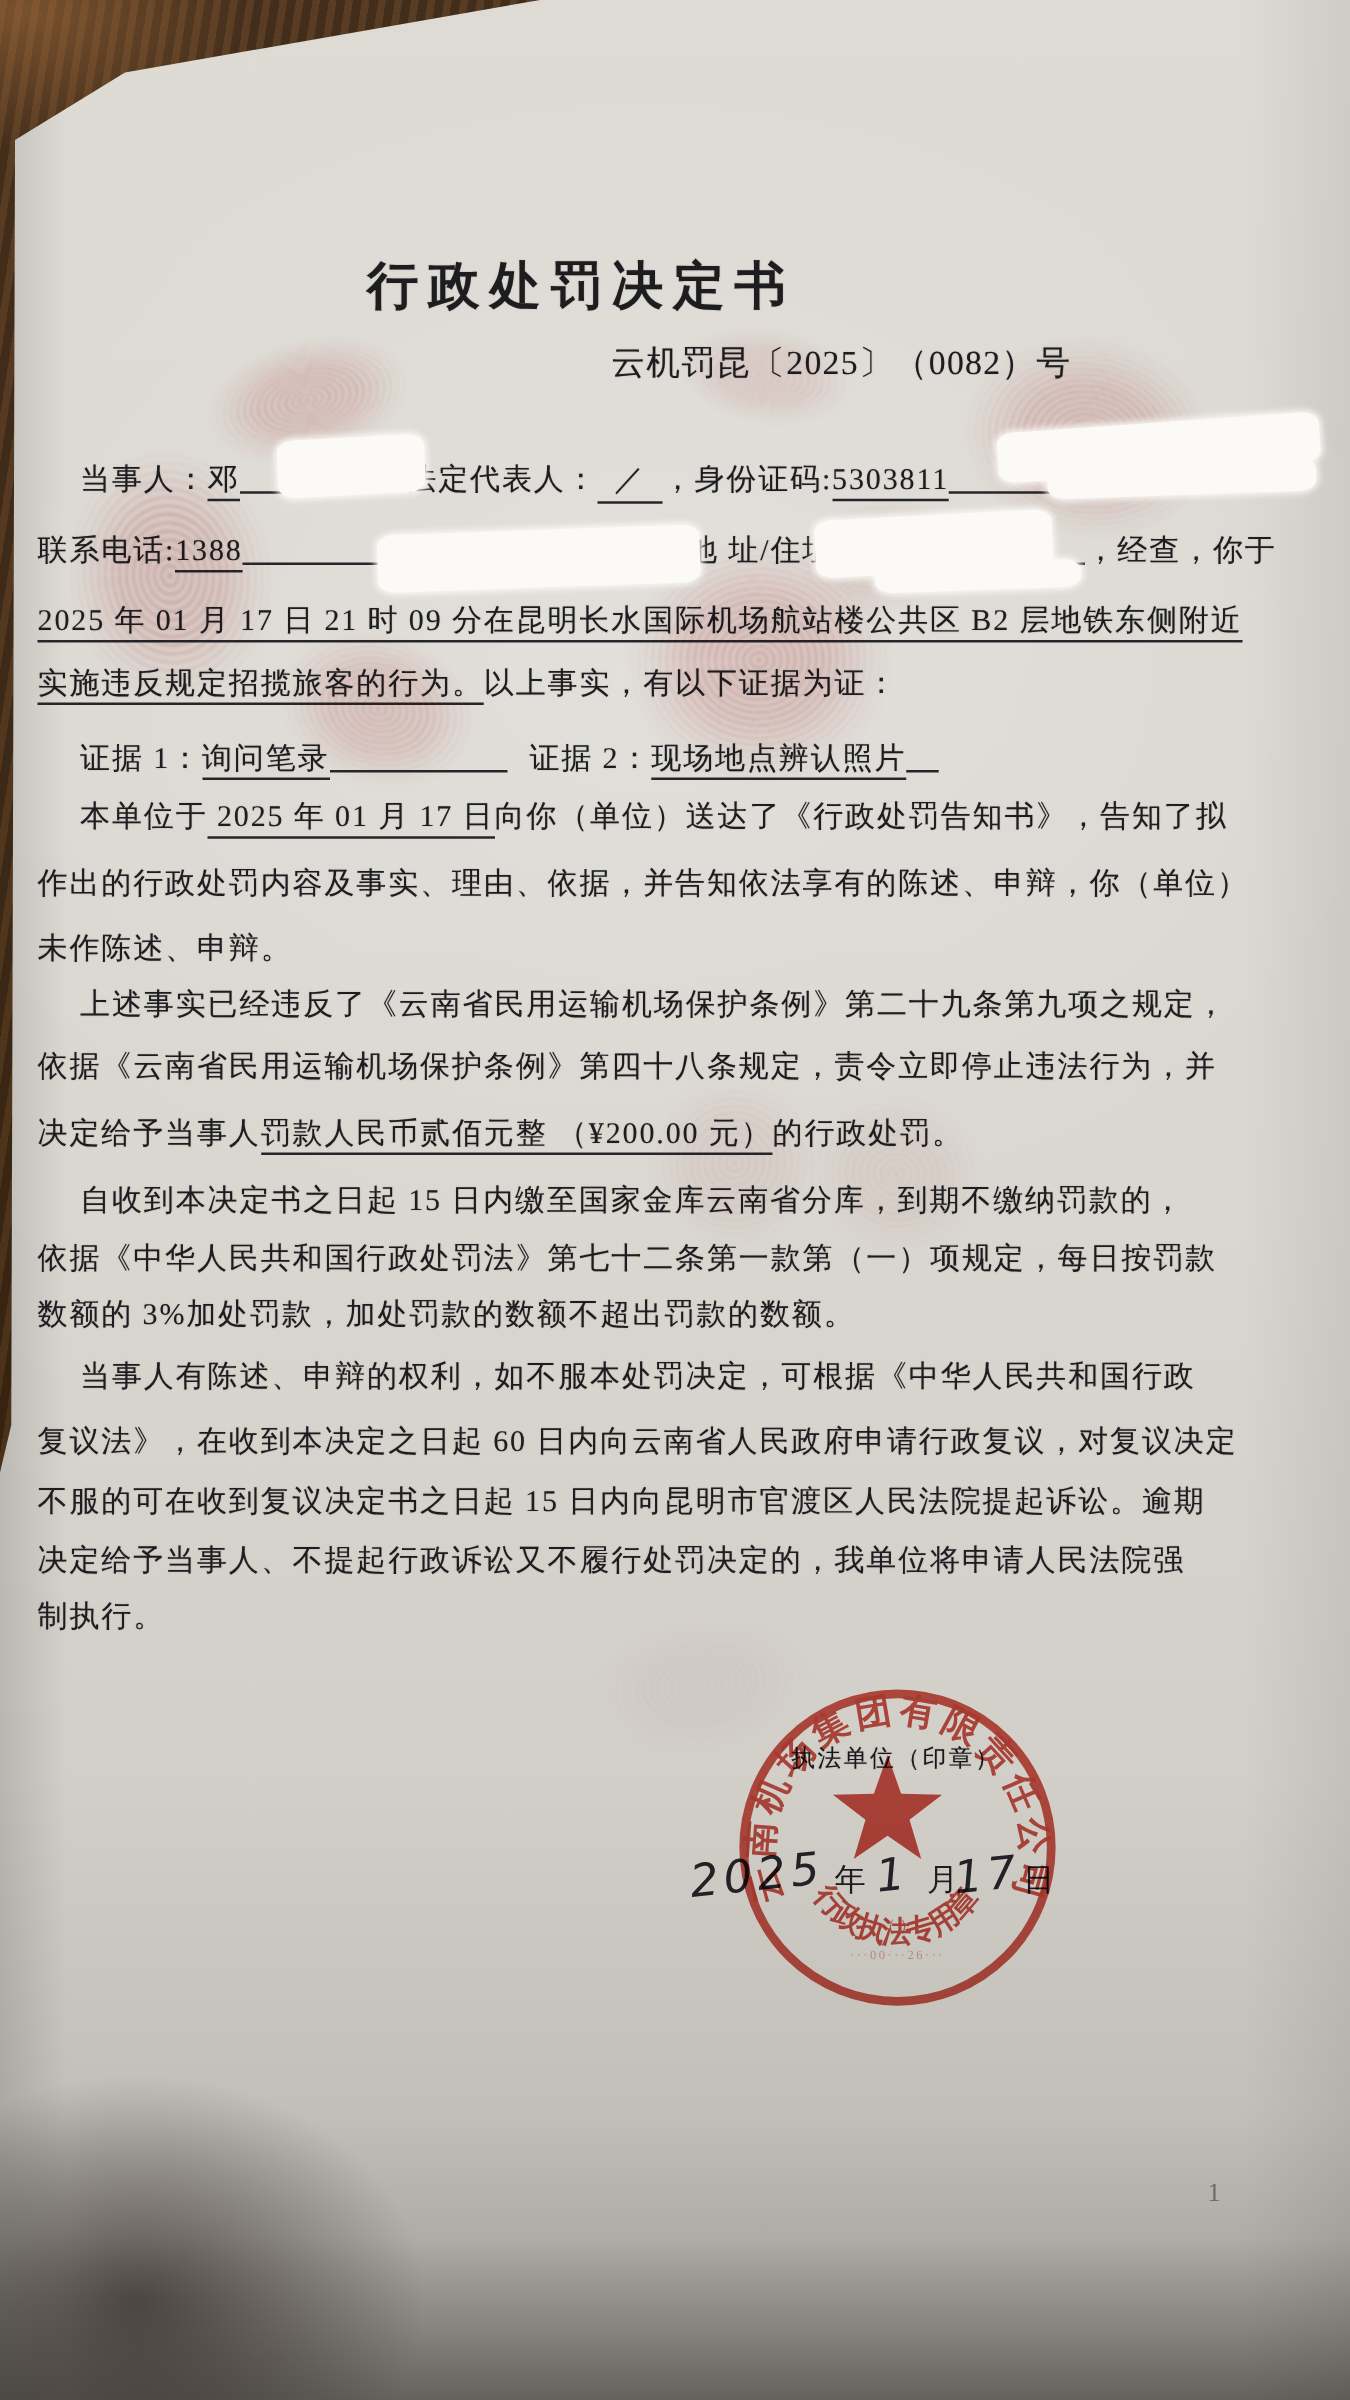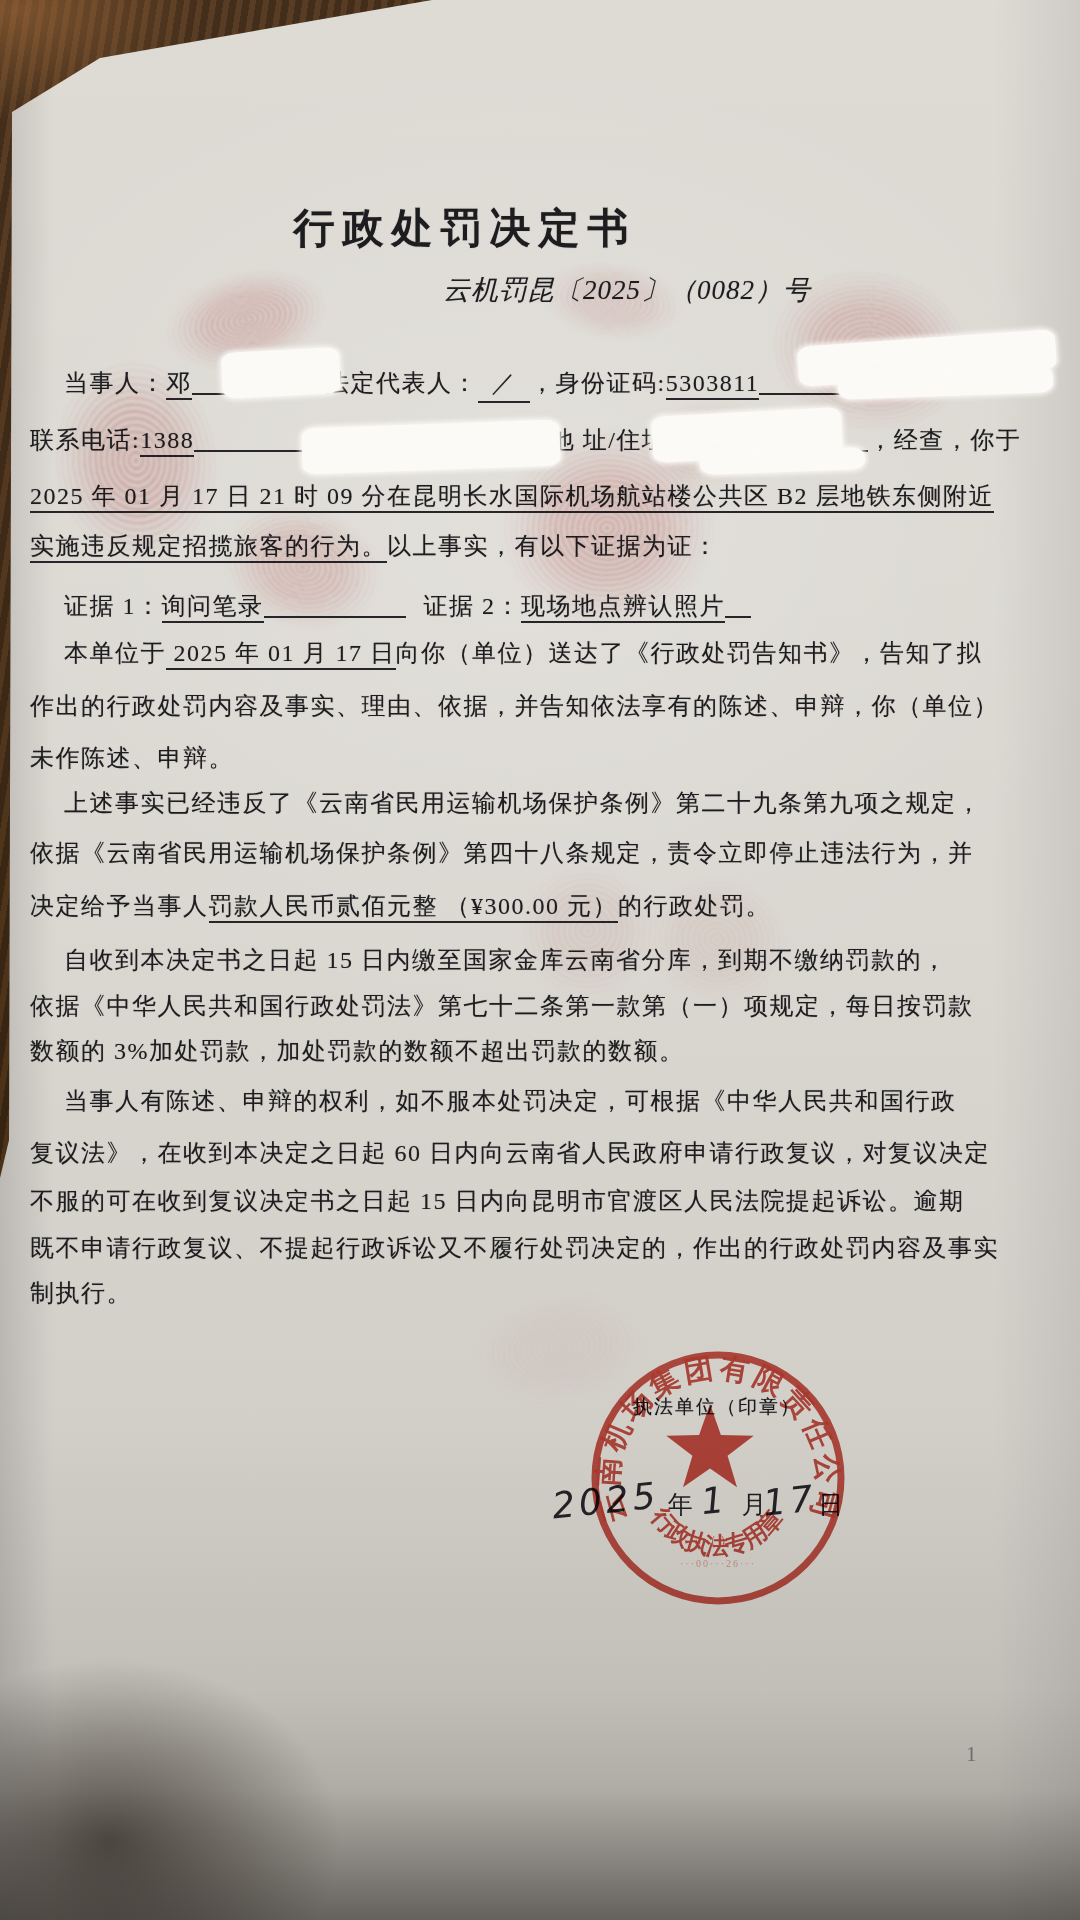--- a/index.html
+++ b/index.html
@@ -34,22 +34,22 @@
     background:radial-gradient(closest-side at 90% 90%, rgba(30,25,18,.35), transparent);}
 
   
   .content{position:absolute;inset:0;color:#1d1d20;}
   .title{
     position:absolute;top:201px;left:135px;width:660px;text-align:center;
     font-size:41px;font-weight:bold;letter-spacing:8px;
     text-shadow:0 0 1px rgba(30,30,30,.45);
   }
   .docno{
-    position:absolute;top:272px;left:443px;width:460px;
-    font-size:27px;letter-spacing:1px;text-shadow:0 0 1px rgba(30,30,30,.35);font-style:italic;
+    position:absolute;top:272px;left:443px;width:460px;text-align:center;
+    font-size:27px;letter-spacing:1px;text-shadow:0 0 1px rgba(30,30,30,.35);
   }
   .ln{
     position:absolute;left:30px;width:1014px;height:34px;
     font-size:24px;letter-spacing:1.5px;white-space:nowrap;
     text-shadow:0 0 1px rgba(30,30,30,.35);
   }
   .ind{padding-left:34px;}
   .u{border-bottom:2px solid #26262a;padding-bottom:2px;}
   .gap{display:inline-block;height:24px;vertical-align:-4px;border-bottom:2px solid #26262a;}
   .slash{display:inline-block;text-align:center;}
@@ -133,31 +133,31 @@
 
   <div class="ln ind" style="top:637px">
     <span>本单位于</span><span class="u"> 2025 年 01 月 17 日</span><span>向你（单位）送达了《行政处罚告知书》，告知了拟</span>
   </div>
   <div class="ln" style="top:742px">未作陈述、申辩。</div>
   <div class="ln" style="top:690px">作出的行政处罚内容及事实、理由、依据，并告知依法享有的陈述、申辩，你（单位）</div>
 
   <div class="ln ind" style="top:787px">上述事实已经违反了《云南省民用运输机场保护条例》第二十九条第九项之规定，</div>
   <div class="ln" style="top:837px">依据《云南省民用运输机场保护条例》第四十八条规定，责令立即停止违法行为，并</div>
   <div class="ln" style="top:890px">
-    <span>决定给予当事人</span><span class="u">罚款人民币贰佰元整 （¥300.00 元）</span><span>的行政处罚。</span>
+    <span>决定给予当事人</span><span class="u">罚款人民币贰佰元整 （¥200.00 元）</span><span>的行政处罚。</span>
   </div>
 
   <div class="ln ind" style="top:944px">自收到本决定书之日起 15 日内缴至国家金库云南省分库，到期不缴纳罚款的，</div>
   <div class="ln" style="top:990px">依据《中华人民共和国行政处罚法》第七十二条第一款第（一）项规定，每日按罚款</div>
   <div class="ln" style="top:1035px">数额的 3%加处罚款，加处罚款的数额不超出罚款的数额。</div>
 
   <div class="ln ind" style="top:1085px">当事人有陈述、申辩的权利，如不服本处罚决定，可根据《中华人民共和国行政</div>
   <div class="ln" style="top:1137px">复议法》，在收到本决定之日起 60 日内向云南省人民政府申请行政复议，对复议决定</div>
   <div class="ln" style="top:1185px">不服的可在收到复议决定书之日起 15 日内向昆明市官渡区人民法院提起诉讼。逾期</div>
-  <div class="ln" style="top:1232px">既不申请行政复议、不提起行政诉讼又不履行处罚决定的，作出的行政处罚内容及事实</div>
+  <div class="ln" style="top:1232px">决定给予当事人、不提起行政诉讼又不履行处罚决定的，我单位将申请人民法院强</div>
   <div class="ln" style="top:1277px">制执行。</div>
 
   <div class="sig-label">执法单位（印章）</div>
 
   <div class="dateline">
     <span class="hw">2025</span>
     <span class="dc m-l8">年</span>
     <span class="hw m-l8">1</span>
     <span class="dc m-l14">月</span>
     <span class="hw m-ln4">17</span>

